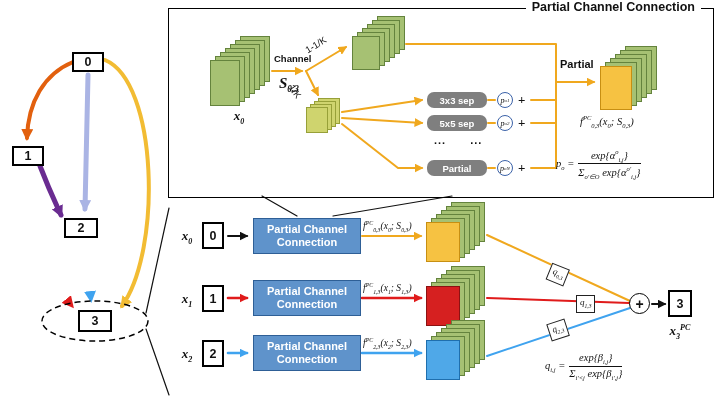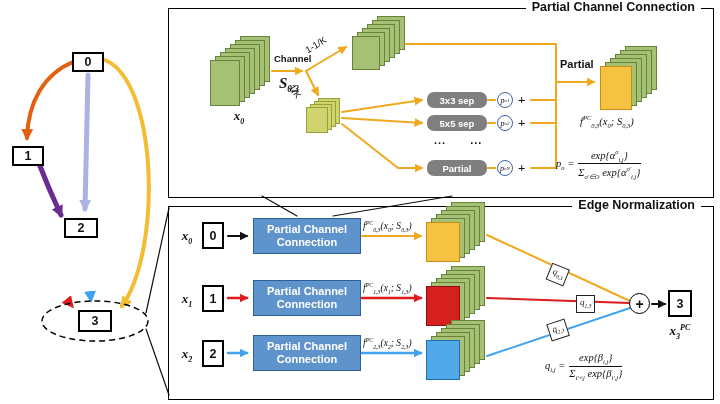--- a/index.html
+++ b/index.html
@@ -214,23 +214,20 @@
   </div>
 
   <div class="abs formula math" style="left:556px;top:148px;">
     <span><span>p</span><sub>o</sub> <span>=</span></span>
     <span class="frac">
       <span class="num"><span>exp{α</span><sup>o</sup><sub>i,j</sub><span>}</span></span>
       <span class="den"><span>Σ</span><sub>o′∈O</sub> <span>exp{α</span><sup>o′</sup><sub>i,j</sub><span>}</span></span>
     </span>
   </div>
 
-  <div class="panel" style="left:168px;top:206px;width:544px;height:192px;">
-    <div class="panel-title">Edge Normalization</div>
-  </div>
 
   <div class="abs math xlabel" style="left:176px;top:228px;width:22px;"><span>x</span><sub>0</sub></div>
   <div class="abs node-box" style="left:202px;top:222px;width:22px;height:27px;">0</div>
   <div class="abs blue-box" style="left:253px;top:218px;width:108px;height:36px;">Partial Channel Connection</div>
   <div class="abs math flabel" style="left:363px;top:220px;">
     <span>f</span><sup>PC</sup><sub>0,3</sub><span>(x</span><sub>0</sub><span>; S</span><sub>0,3</sub><span>)</span>
   </div>
   <div class="stack" style="left: 426px; top: 202px; width: 59px; height: 60px;">
       <div class="layer layer-green" style="left: 25px; top: 0px; width: 34px; height: 40px;"></div>
       <div class="layer layer-green" style="left: 20px; top: 4px; width: 34px; height: 40px;"></div>

